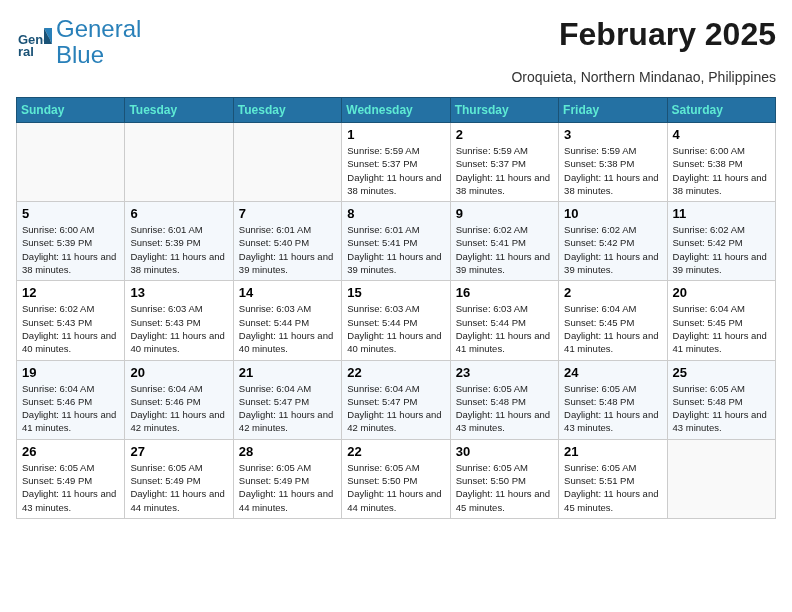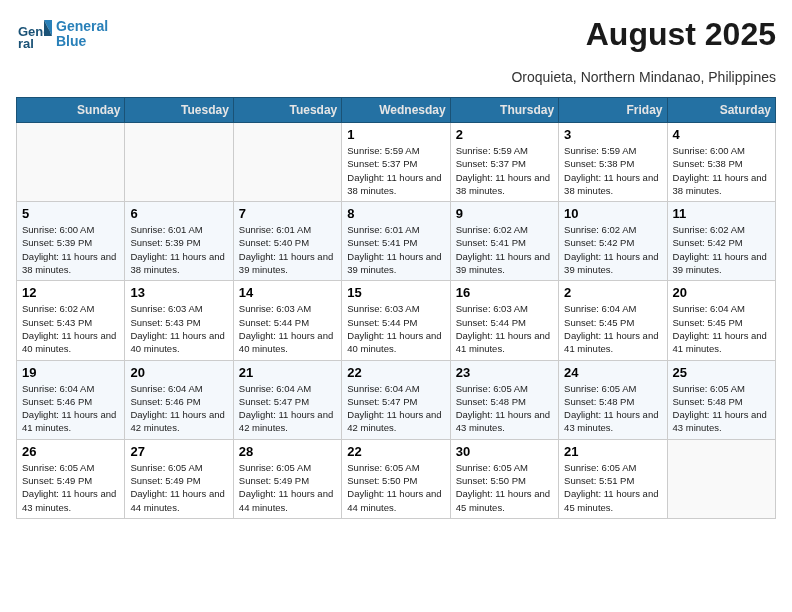--- a/index.html
+++ b/index.html
@@ -14,22 +14,22 @@
       display: flex;
       justify-content: space-between;
       align-items: flex-start;
       margin-bottom: 12px;
     }
     .logo {
       display: flex;
       align-items: center;
     }
     .logo-text {
-      font-size: 14px;
-      font-weight: bold;
+      font-size: 24px;
+      font-weight: normal;
       color: #1a5276;
       line-height: 1.1;
     }
     .logo-text span {
       color: #2980b9;
     }
     .logo-icon {
       width: 36px;
       height: 36px;
       margin-right: 4px;
@@ -47,23 +47,23 @@
       color: #333;
       margin-top: 16px;
     }
     table {
       width: 100%;
       border-collapse: collapse;
       font-size: 10.5px;
     }
     thead th {
       background: #2471a3;
-      color: #e5e5e5;
+      color: #5eead4;
       padding: 5px 4px;
-      text-align: right;
+      text-align: left;
       font-size: 12px;
       border: 1px solid #1a5276;
     }
     tbody td {
       vertical-align: top;
       border: 1px solid #ccc;
       padding: 4px 5px;
       width: 107px;
       min-height: 70px;
       background: #fff;
@@ -101,21 +101,21 @@
       <polygon points="28,4 36,20 28,20" fill="#1a5276"></polygon>
     </svg>
     <div>
       <div class="logo-text">
         <span>General</span><br>
         <span style="color:#2980b9">Blue</span>
       </div>
     </div>
   </div>
   <div class="title-block">
-    <div class="month-title">August 2025</div>
+    <div class="month-title">February 2025</div>
     <div class="location">Oroquieta, Northern Mindanao, Philippines</div>
   </div>
 </div>
 
 <table>
   <thead>
     <tr id="weekday-header">
         <th>Sunday</th>
         <th>Tuesday</th>
         <th>Tuesday</th>

